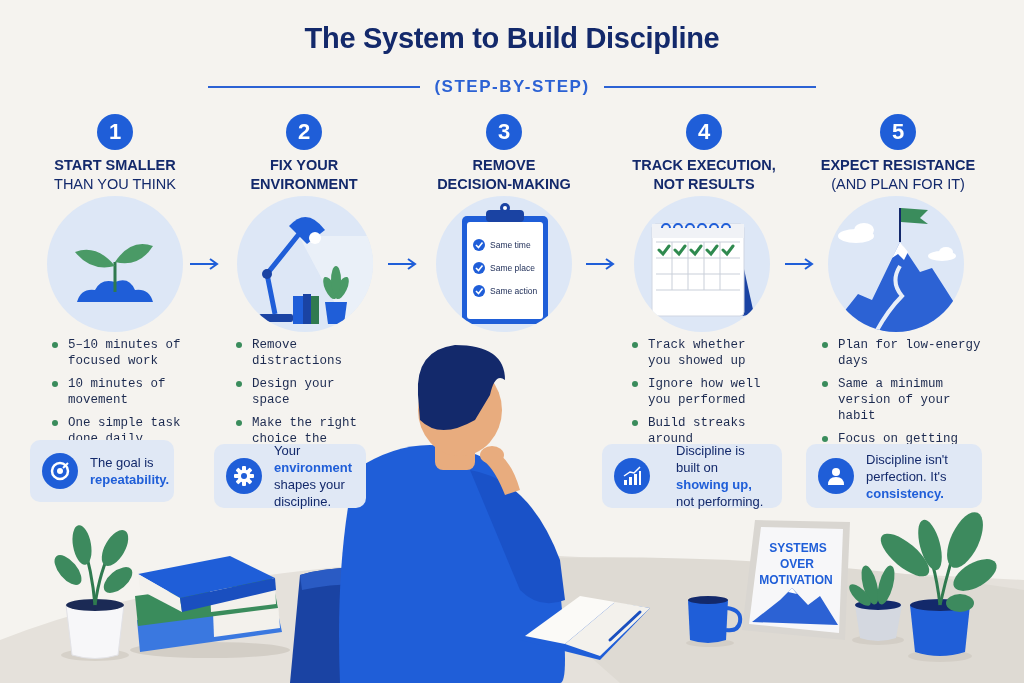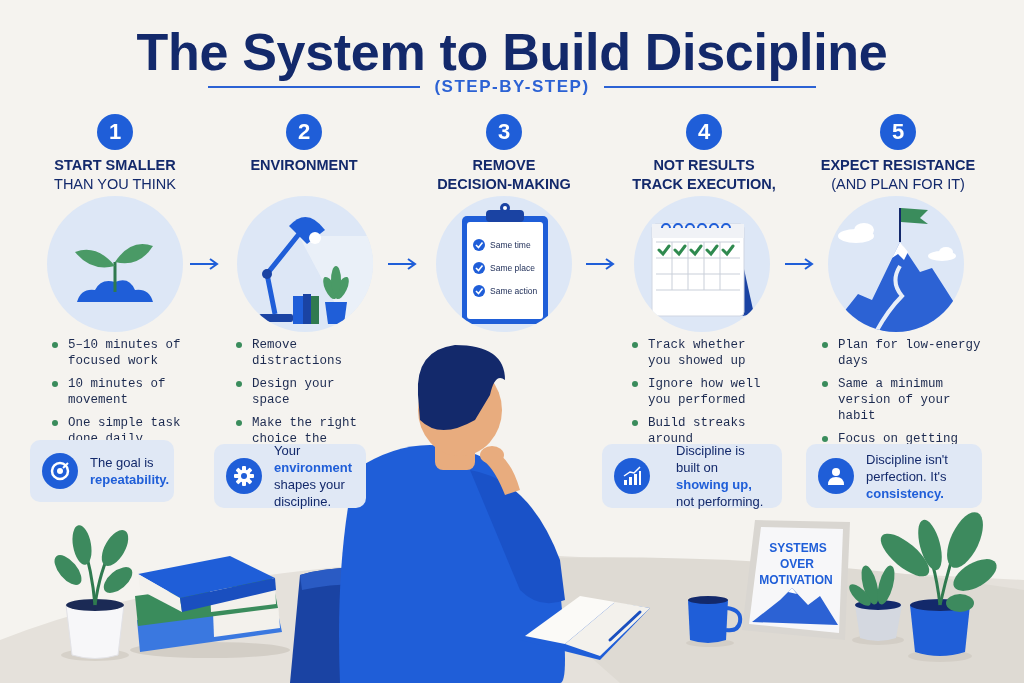--- a/index.html
+++ b/index.html
@@ -5,21 +5,21 @@
   * { box-sizing: border-box; margin: 0; padding: 0; }
   html, body { width: 1024px; height: 683px; overflow: hidden; }
   body {
     background: #f5f3ef;
     font-family: "Liberation Sans", "DejaVu Sans", sans-serif;
     color: #1b2a55;
     position: relative;
   }
   .title {
     position: absolute; left: 0; width: 1024px; top: 22px;
-    text-align: center; font-weight: 700; font-size: 52px;
+    text-align: center; font-weight: 700; font-size: 29px;
     color: #13296b; letter-spacing: -0.3px;
   }
   .subtitle-row {
     position: absolute; top: 77px; left: 208px; width: 608px;
     display: flex; align-items: center; gap: 14px;
   }
   .subtitle-row .line { flex: 1; height: 2px; background: #2c62d4; }
   .subtitle-row .sub {
     color: #2c62d4; font-weight: 700; font-size: 17px; letter-spacing: 1.5px;
   }
@@ -189,20 +189,21 @@
   </div>
   <div class="txt">
     <span>The goal is</span><br>
     <span class="hl">repeatability.</span>
   </div>
 </div>
 
 <div class="step" style="left:214px;">
   <div class="num">2</div>
   <div class="step-title">
+    <div>FIX YOUR</div>
     <div>ENVIRONMENT</div>
   </div>
 </div>
 <div class="illus" style="left:237px;">
   <svg viewBox="0 0 136 136">
     <path d="M62 40 L110 130 L140 130 L140 40 Z" fill="#eef2f9" opacity="0.8"></path>
     <rect x="22" y="118" width="34" height="8" rx="2" fill="#1a43a3"></rect>
     <path d="M38 118 L30 78 L62 38" stroke="#1f5ed8" stroke-width="5" fill="none"></path>
     <circle cx="30" cy="78" r="5" fill="#1a43a3"></circle>
     <path d="M52 30 Q 70 10 88 34 L 70 48 Z" fill="#1f5ed8"></path>
@@ -271,22 +272,22 @@
     <text x="54" y="98" font-family="Liberation Sans, sans-serif" font-size="8.5" fill="#1b2a55">Same action</text>
   </svg>
 </div>
 <svg class="arrow" style="left:586px;" viewBox="0 0 30 12">
     <path d="M0 6 H26 M20 1 L27 6 L20 11" stroke="#1f5ed8" stroke-width="2" fill="none"></path>
   </svg>
 
 <div class="step" style="left:614px;">
   <div class="num">4</div>
   <div class="step-title">
+    <div>TRACK EXECUTION,</div>
     <div>NOT RESULTS</div>
-    <div>TRACK EXECUTION,</div>
   </div>
 </div>
 <div class="illus" style="left:634px;">
   <svg viewBox="0 0 136 136">
     <path d="M100 28 L120 118 L108 120 Z" fill="#1a43a3"></path>
     <rect x="18" y="28" width="92" height="92" rx="4" fill="#ffffff" stroke="#d0d6e2"></rect>
     <rect x="18" y="28" width="92" height="14" fill="#f0f2f6"></rect>
     <g stroke="#1f5ed8" stroke-width="2" fill="none">
       <path d="M28 32 a4 4 0 0 1 8 0"></path>
         <path d="M40 32 a4 4 0 0 1 8 0"></path>

